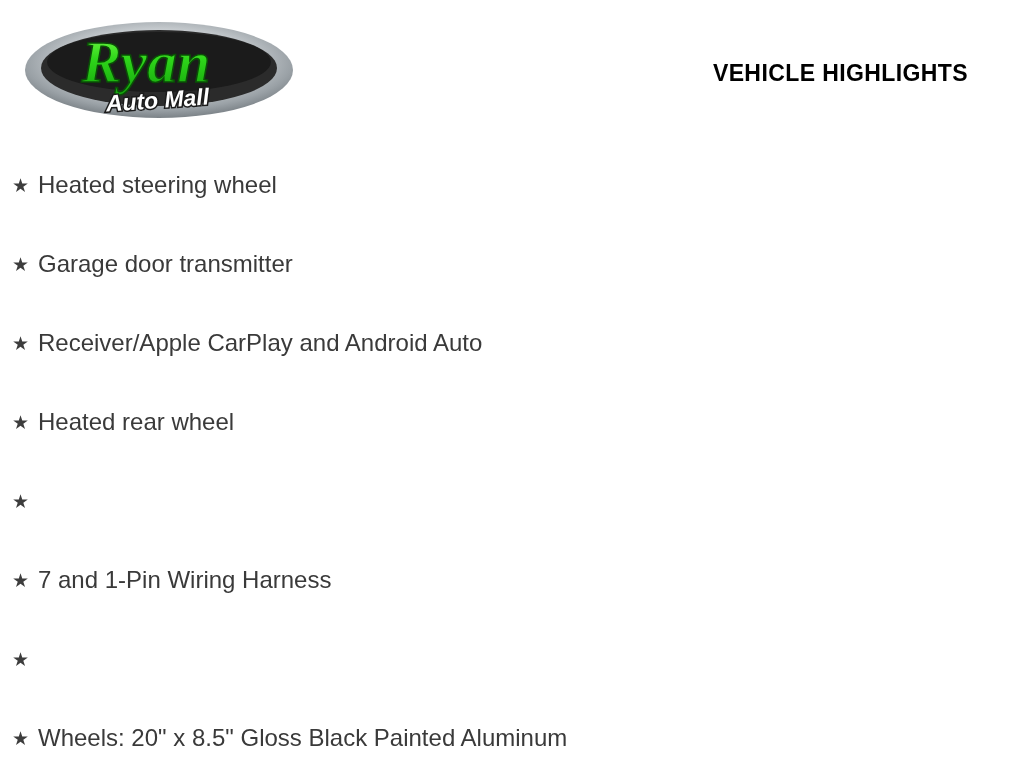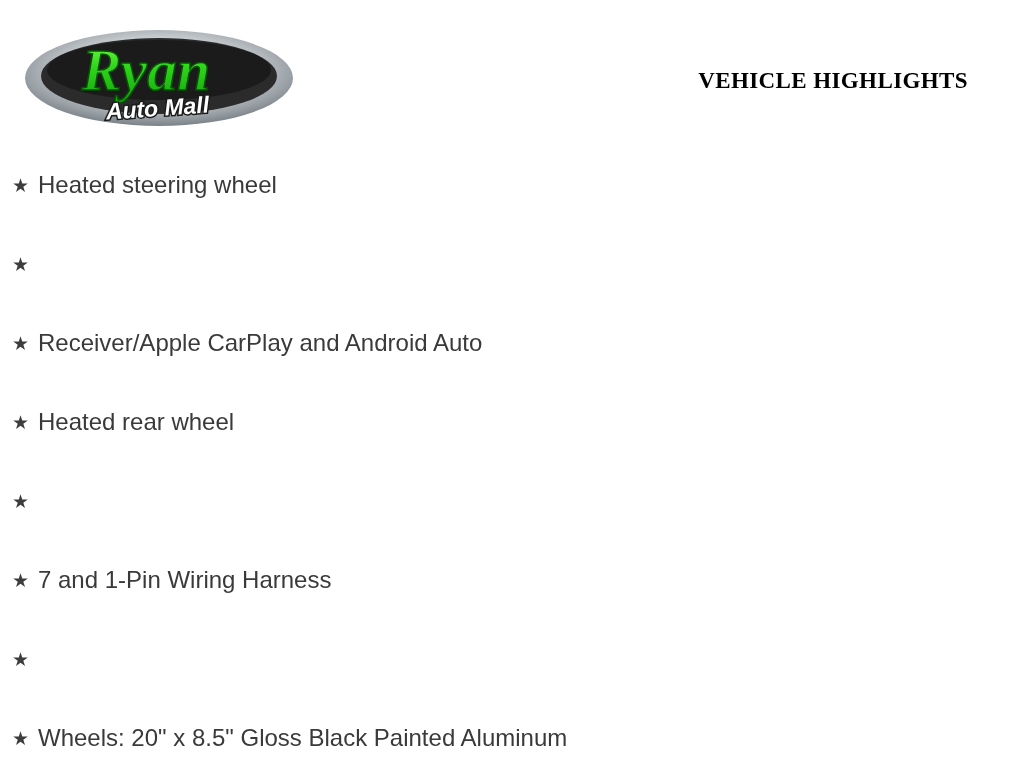--- a/index.html
+++ b/index.html
@@ -11,21 +11,21 @@
     width: 1024px;
     height: 768px;
     position: relative;
     font-family: "Liberation Sans", sans-serif;
     overflow: hidden;
   }
 
   
   .header {
     position: absolute;
-    top: 16px;
+    top: 8px;
     left: 0;
     width: 1004px;
     height: 128px;
   }
 
   .logo-wrap {
     position: absolute;
     left: 20px;
     top: 8px;
     width: 275px;
@@ -40,21 +40,20 @@
 
   .page-title {
     position: absolute;
     right: 36px;
     top: 52px;
     font-size: 23px;
     font-weight: bold;
     letter-spacing: 0.4px;
     color: #000000;
     white-space: nowrap;
-    font-family: Liberation Serif, serif;
   }
 
   
   .highlights {
     position: absolute;
     top: 146px;
     left: 0;
     width: 1024px;
     list-style: none;
     margin: 0;
@@ -117,20 +116,21 @@
   <div class="page-title">VEHICLE HIGHLIGHTS</div>
 </div>
 
 <ul class="highlights">
   <li class="highlight-item">
     <span class="star-icon">★</span>
     <span class="highlight-label">Heated steering wheel</span>
   </li>
   <li class="highlight-item">
     <span class="star-icon">★</span>
+    <span class="highlight-label">Garage door transmitter</span>
   </li>
   <li class="highlight-item">
     <span class="star-icon">★</span>
     <span class="highlight-label">Receiver/Apple CarPlay and Android Auto</span>
   </li>
   <li class="highlight-item">
     <span class="star-icon">★</span>
     <span class="highlight-label">Heated rear wheel</span>
   </li>
   <li class="highlight-item">

